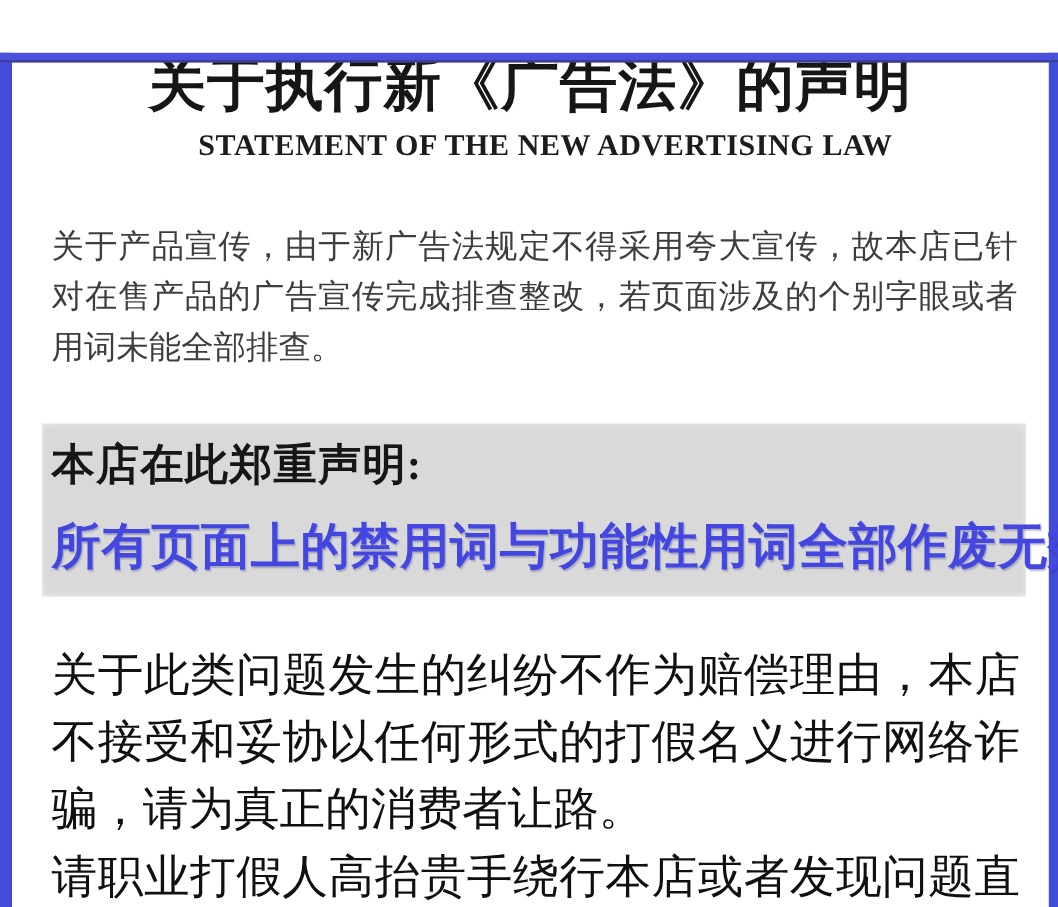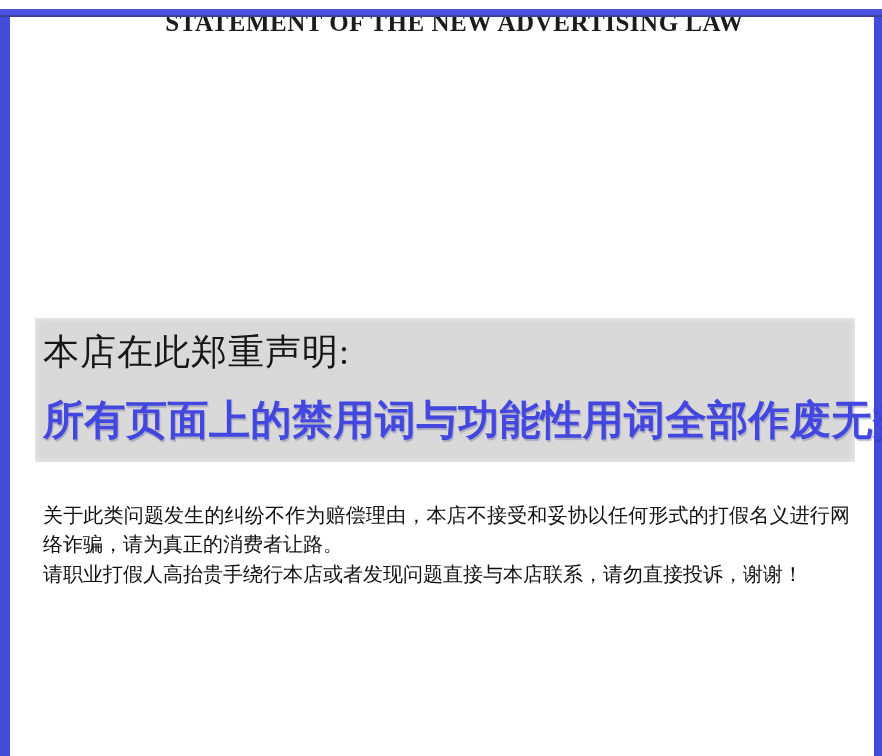--- a/index.html
+++ b/index.html
@@ -53,21 +53,21 @@
     position: absolute;
     left: 25px; right: 19px;
     top: 309px;
     height: 144px;
     background: #d9d9d9;
     box-shadow: inset 0 0 6px rgba(255,255,255,0.6);
     padding: 10px 10px 12px 8px;
   }
   .decl-label {
     font-family: "Liberation Serif", "DejaVu Serif", serif;
-    font-weight: normal;
+    font-weight: bold;
     font-size: 36px;
     color: #161616;
     letter-spacing: 1px;
   }
   .decl-highlight {
     margin-top: 16px;
     font-family: "Liberation Serif", "DejaVu Serif", serif;
     font-weight: bold;
     font-size: 41px;
     color: #4347e0;
@@ -75,36 +75,38 @@
     white-space: nowrap;
     text-shadow: 1px 2px 1px rgba(30, 30, 120, 0.25);
   }
   .notice {
     position: absolute;
     left: 33px; right: 24px;
     top: 492px;
   }
   .notice p {
     font-family: "Liberation Sans", "DejaVu Sans", sans-serif;
-    font-size: 20px;
+    font-size: 38px;
     line-height: 1.47;
     color: #101010;
     text-align: justify;
   }
 </style>
 </head>
 <body>
 
 <div class="page">
   <div class="bar-top"></div>
 
   <header>
+    <h1 class="title">关于执行新《广告法》的声明</h1>
     <div class="subtitle">STATEMENT OF THE NEW ADVERTISING LAW</div>
   </header>
 
+  <p class="intro">关于产品宣传，由于新广告法规定不得采用夸大宣传，故本店已针对在售产品的广告宣传完成排查整改，若页面涉及的个别字眼或者用词未能全部排查。</p>
 
   <section class="declaration">
     <div class="decl-label">本店在此郑重声明:</div>
     <div class="decl-highlight">所有页面上的禁用词与功能性用词全部作废无效!</div>
   </section>
 
   <div class="notice">
     <p>关于此类问题发生的纠纷不作为赔偿理由，本店不接受和妥协以任何形式的打假名义进行网络诈骗，请为真正的消费者让路。</p>
     <p>请职业打假人高抬贵手绕行本店或者发现问题直接与本店联系，请勿直接投诉，谢谢！</p>
   </div>

